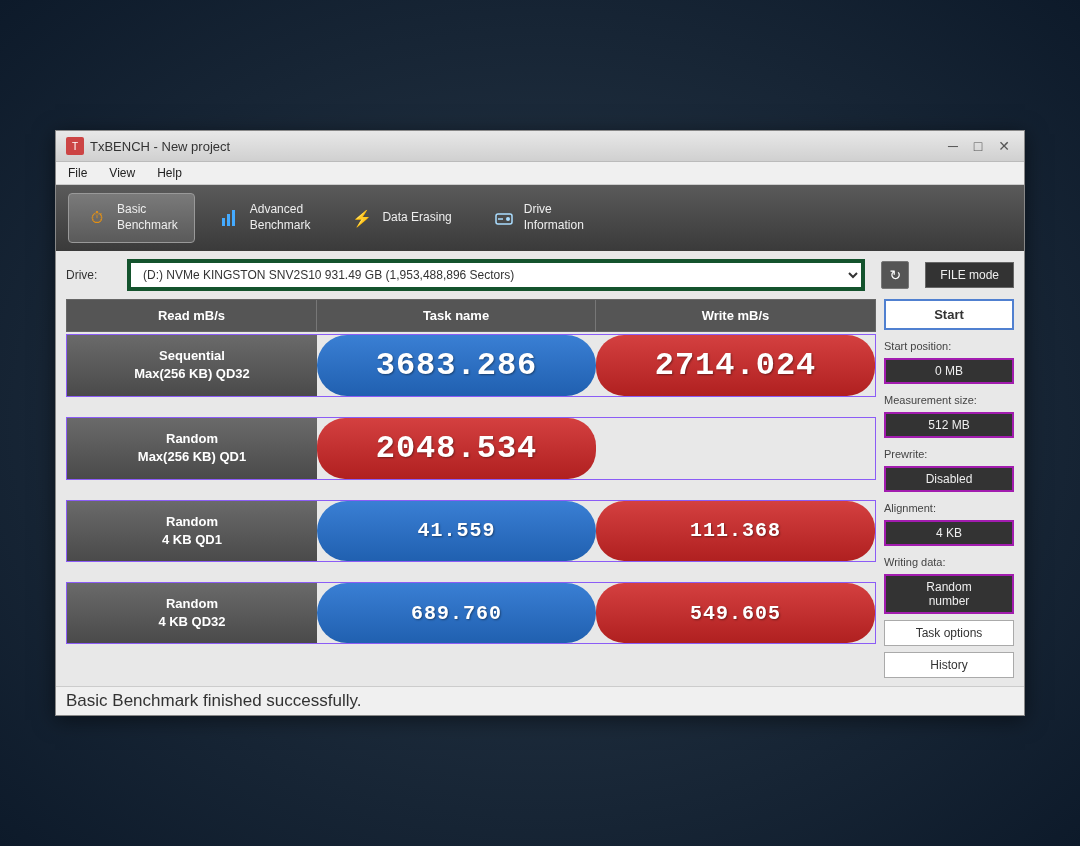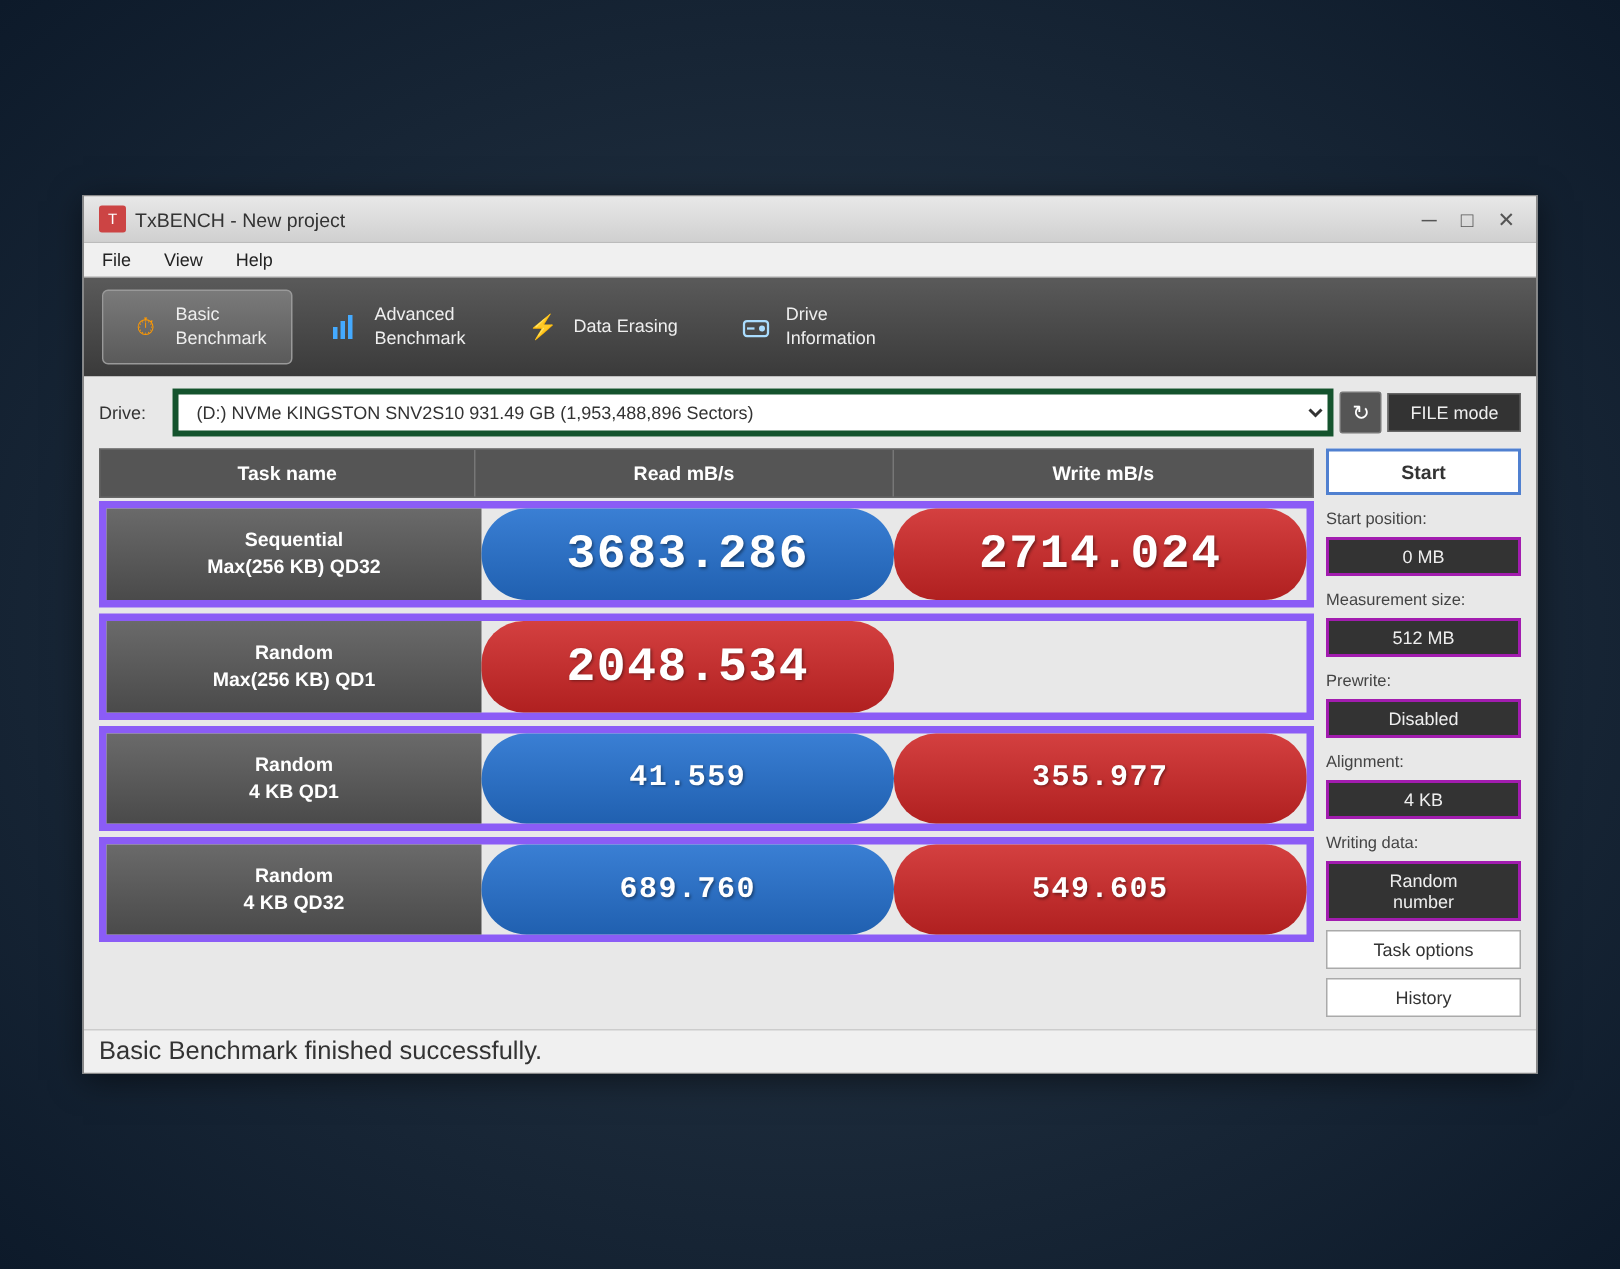--- a/index.html
+++ b/index.html
@@ -115,21 +115,21 @@
       text-align: left;
       line-height: 1.3;
     }
     .content-area {
       background: #e8e8e8;
       padding: 8px 10px;
     }
     .drive-row {
       display: flex;
       align-items: center;
-      gap: 4px;
+      gap: 16px;
       margin-bottom: 8px;
     }
     .drive-label {
       font-size: 12px;
       color: #333;
       width: 45px;
     }
     .drive-select {
       flex: 1;
       padding: 4px 8px;
@@ -170,22 +170,22 @@
       font-size: 13px;
       font-weight: bold;
       color: #fff;
       text-align: center;
       border-right: 1px solid #777;
     }
     .th-cell:last-child { border-right: none; }
     .bench-row {
       display: grid;
       grid-template-columns: 250px 1fr 1fr;
-      margin-bottom: 4px;
-      border: 5px solid #8b5cf6;
+      margin-bottom: 20px;
+      border: 1px solid #8b5cf6;
     }
     .bench-row-label {
       background: linear-gradient(to bottom, #6a6a6a, #4a4a4a);
       padding: 12px 16px;
       display: flex;
       align-items: center;
       justify-content: center;
       font-size: 13px;
       font-weight: bold;
       color: #fff;
@@ -335,22 +335,22 @@
       <select class="drive-select"><option>(D:) NVMe KINGSTON SNV2S10  931.49 GB (1,953,488,896 Sectors)</option></select>
       <div class="drive-refresh-btn">↻</div>
       <button class="file-mode-btn">FILE mode</button>
     </div>
 
     <div class="main-layout">
 
       <div class="bench-area">
 
         <div class="table-header">
+          <div class="th-cell">Read mB/s</div>
           <div class="th-cell">Task name</div>
-          <div class="th-cell">Read mB/s</div>
           <div class="th-cell">Write mB/s</div>
         </div>
 
         <div class="bench-row">
           <div class="bench-row-label">
             <span style="white-space:pre-line">Sequential
 Max(256 KB) QD32</span>
           </div>
           <div class="bench-read">
             <span class="bench-value large">3683.286</span>
@@ -372,21 +372,21 @@
 
         <div class="bench-row">
           <div class="bench-row-label">
             <span style="white-space:pre-line">Random
 4 KB QD1</span>
           </div>
           <div class="bench-read">
             <span class="bench-value">41.559</span>
           </div>
           <div class="bench-write">
-            <span class="bench-value">355.977</span>
+            <span class="bench-value">111.368</span>
           </div>
         </div>
 
         <div class="bench-row">
           <div class="bench-row-label">
             <span style="white-space:pre-line">Random
 4 KB QD32</span>
           </div>
           <div class="bench-read">
             <span class="bench-value">689.760</span>

